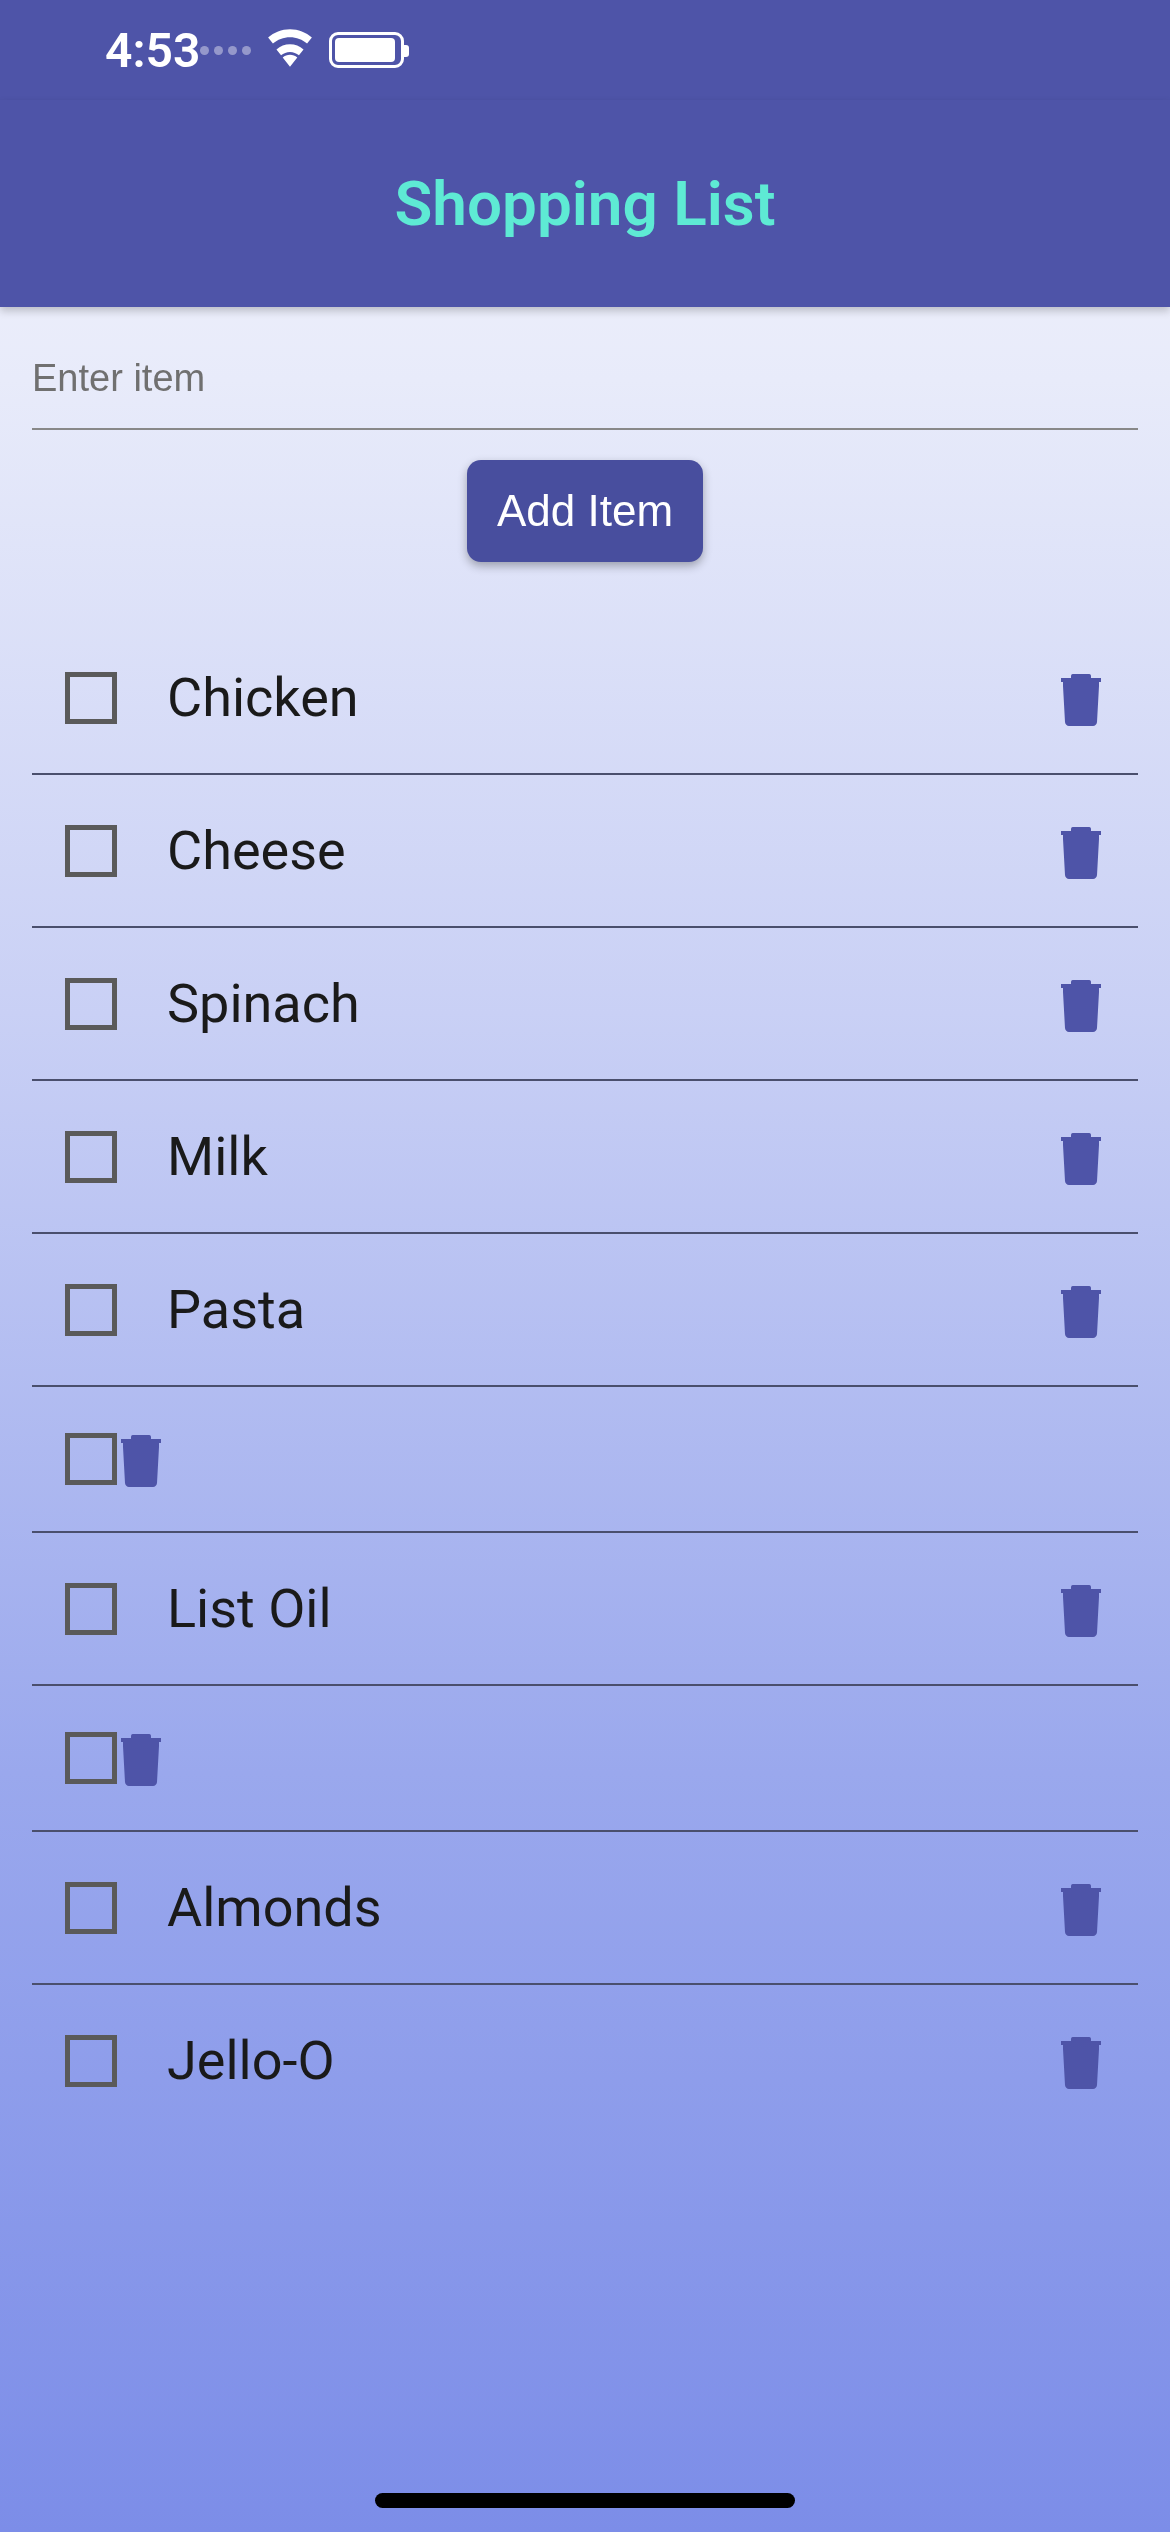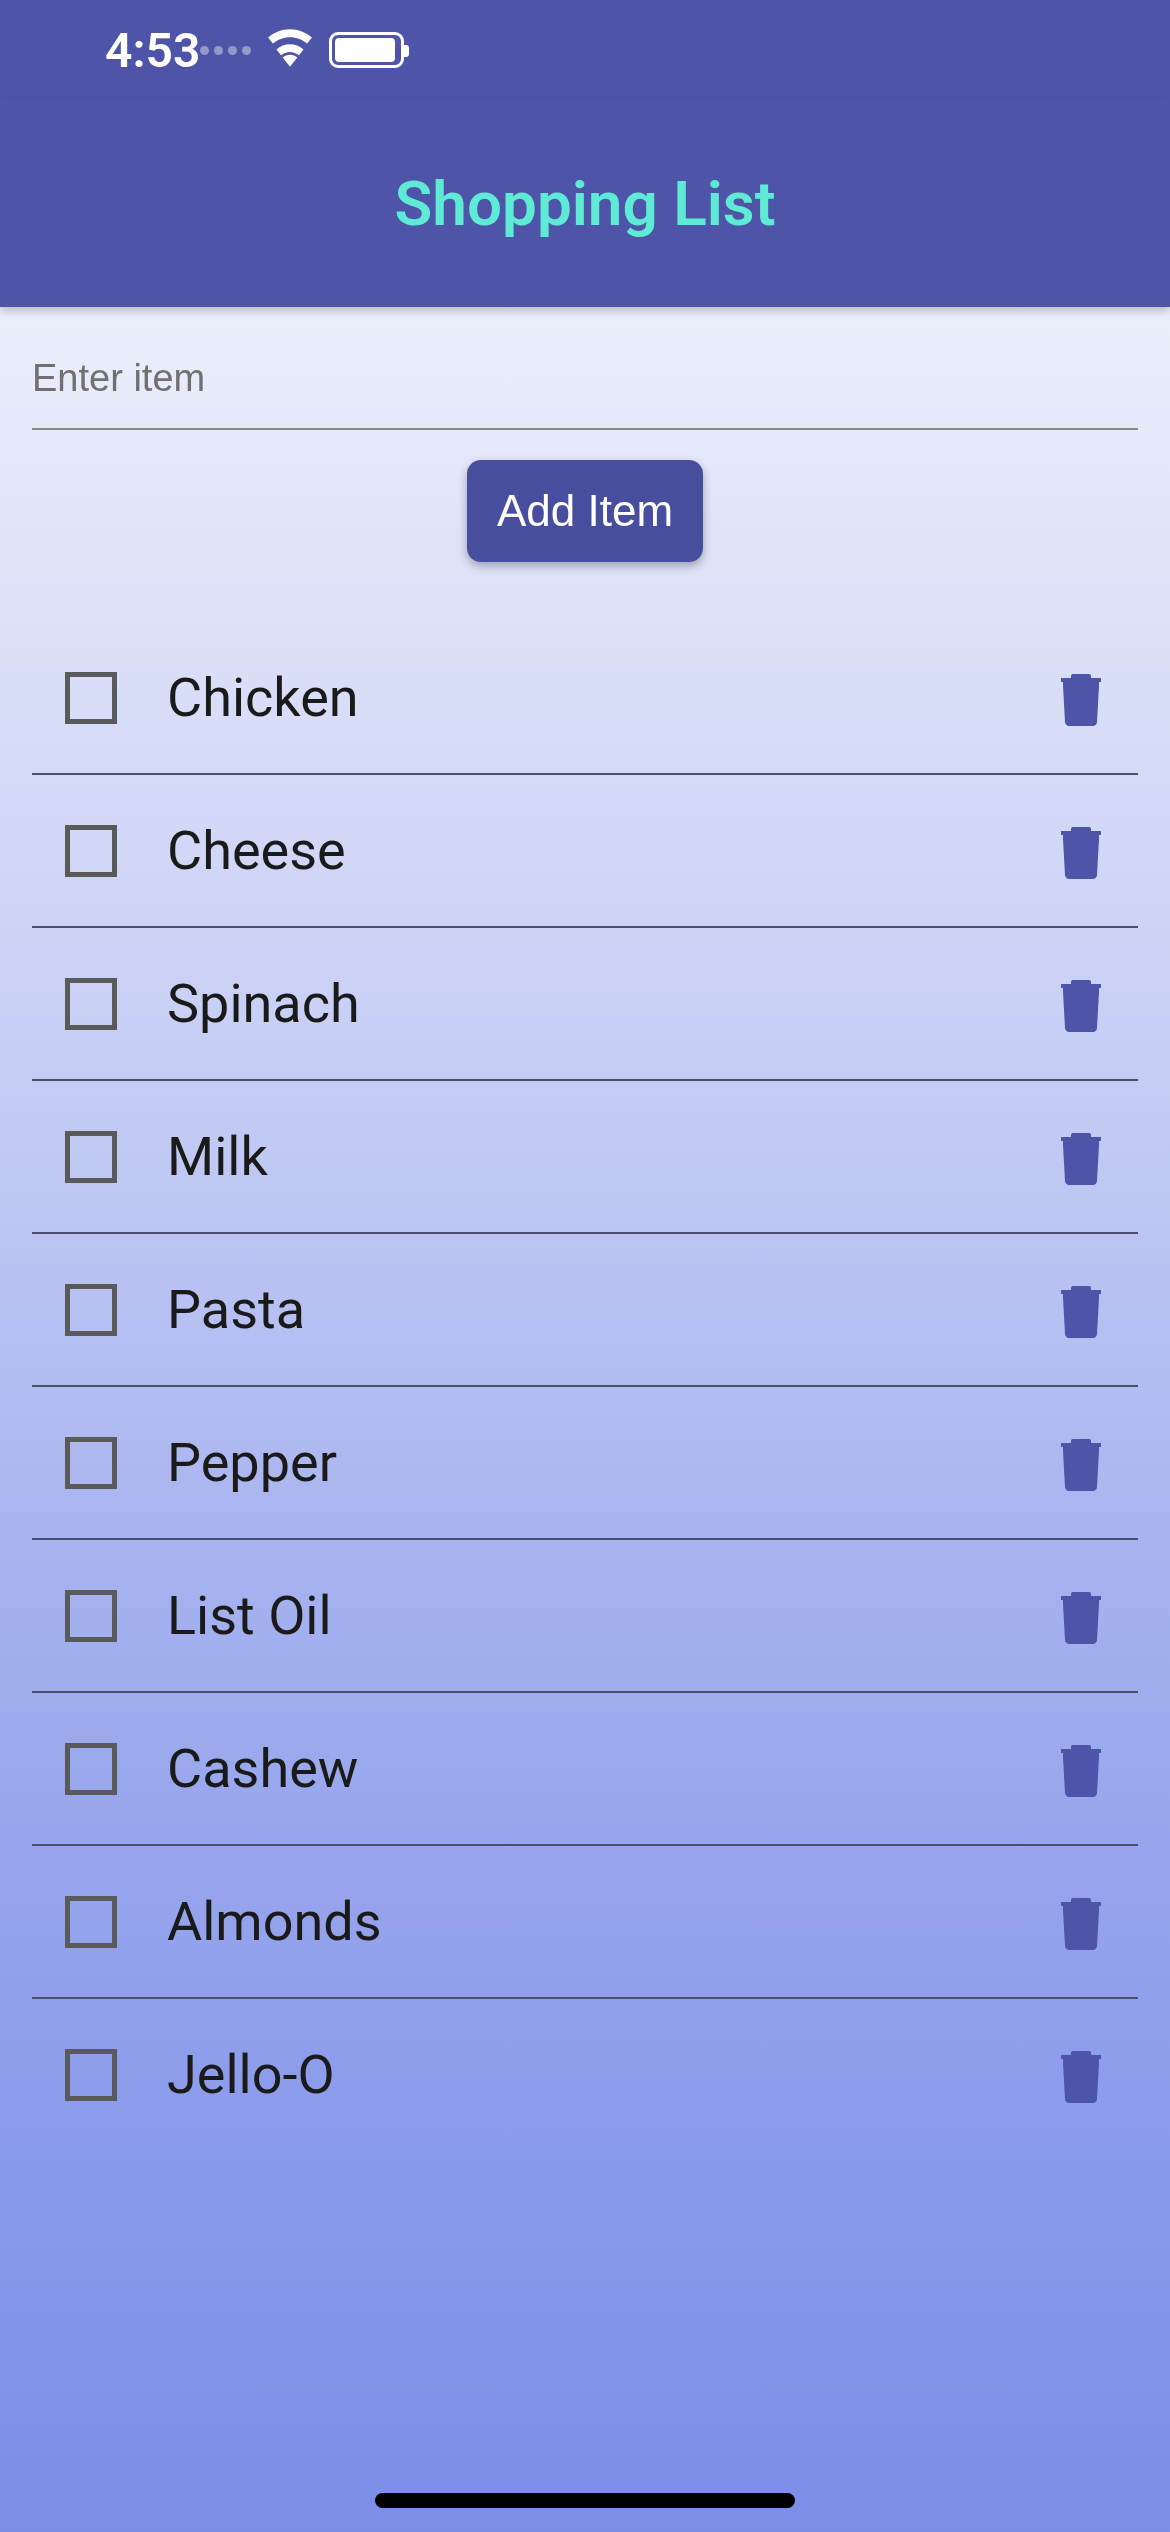--- a/index.html
+++ b/index.html
@@ -264,39 +264,37 @@
     <div class="checkbox"></div>
     <div class="item-label">Pasta</div>
     <div class="trash-icon">
       <svg viewBox="0 0 24 28">
           <path d="M3 6h18v2l-1 18c0 1-1 2-2 2H6c-1 0-2-1-2-2L3 8V6zm5-4h8c1 0 1 1 1 1v1H7V3c0-1 1-1 1-1zM2 4h20v2H2V4z"></path>
         </svg>
     </div>
   </div>
   <div class="list-item">
     <div class="checkbox"></div>
-    <div class="item-label">Pepper</div>
     <div class="trash-icon">
       <svg viewBox="0 0 24 28">
           <path d="M3 6h18v2l-1 18c0 1-1 2-2 2H6c-1 0-2-1-2-2L3 8V6zm5-4h8c1 0 1 1 1 1v1H7V3c0-1 1-1 1-1zM2 4h20v2H2V4z"></path>
         </svg>
     </div>
   </div>
   <div class="list-item">
     <div class="checkbox"></div>
     <div class="item-label">List Oil</div>
     <div class="trash-icon">
       <svg viewBox="0 0 24 28">
           <path d="M3 6h18v2l-1 18c0 1-1 2-2 2H6c-1 0-2-1-2-2L3 8V6zm5-4h8c1 0 1 1 1 1v1H7V3c0-1 1-1 1-1zM2 4h20v2H2V4z"></path>
         </svg>
     </div>
   </div>
   <div class="list-item">
     <div class="checkbox"></div>
-    <div class="item-label">Cashew</div>
     <div class="trash-icon">
       <svg viewBox="0 0 24 28">
           <path d="M3 6h18v2l-1 18c0 1-1 2-2 2H6c-1 0-2-1-2-2L3 8V6zm5-4h8c1 0 1 1 1 1v1H7V3c0-1 1-1 1-1zM2 4h20v2H2V4z"></path>
         </svg>
     </div>
   </div>
   <div class="list-item">
     <div class="checkbox"></div>
     <div class="item-label">Almonds</div>
     <div class="trash-icon">

